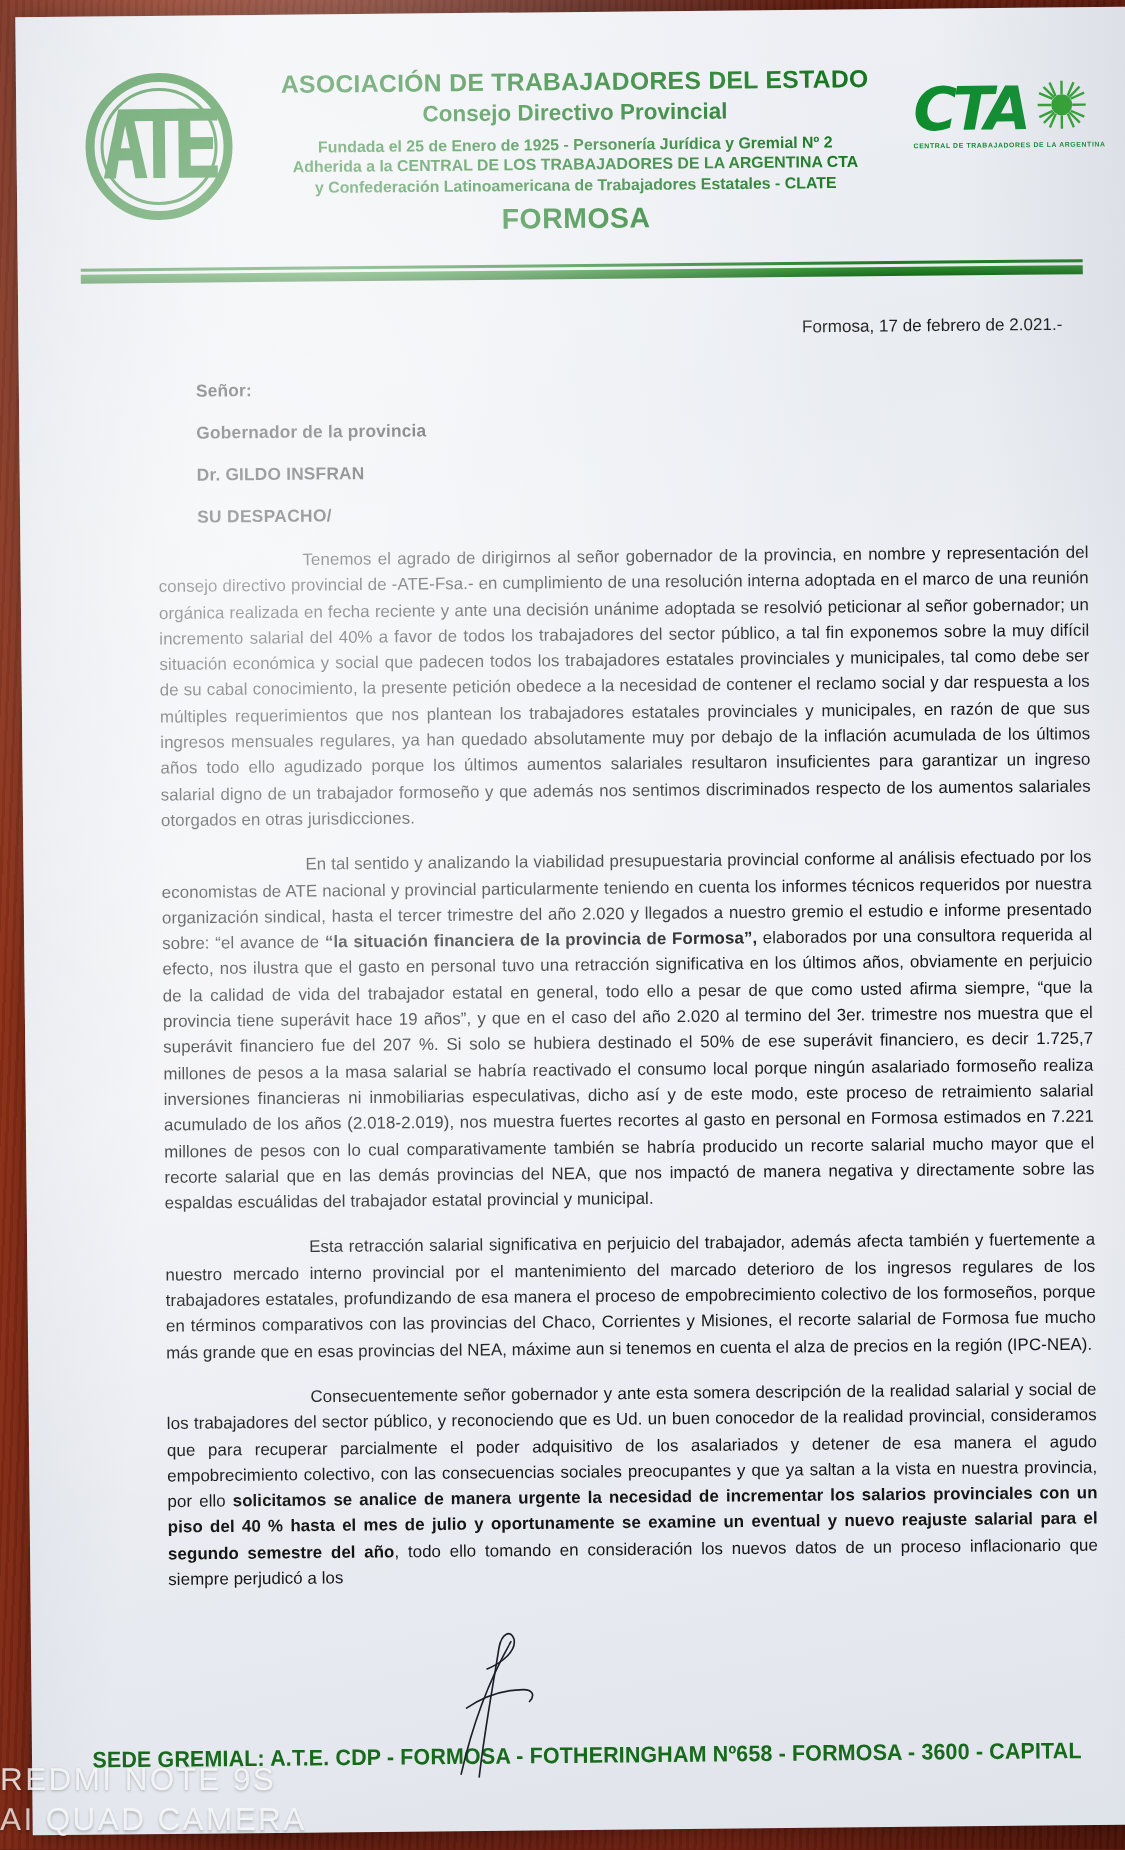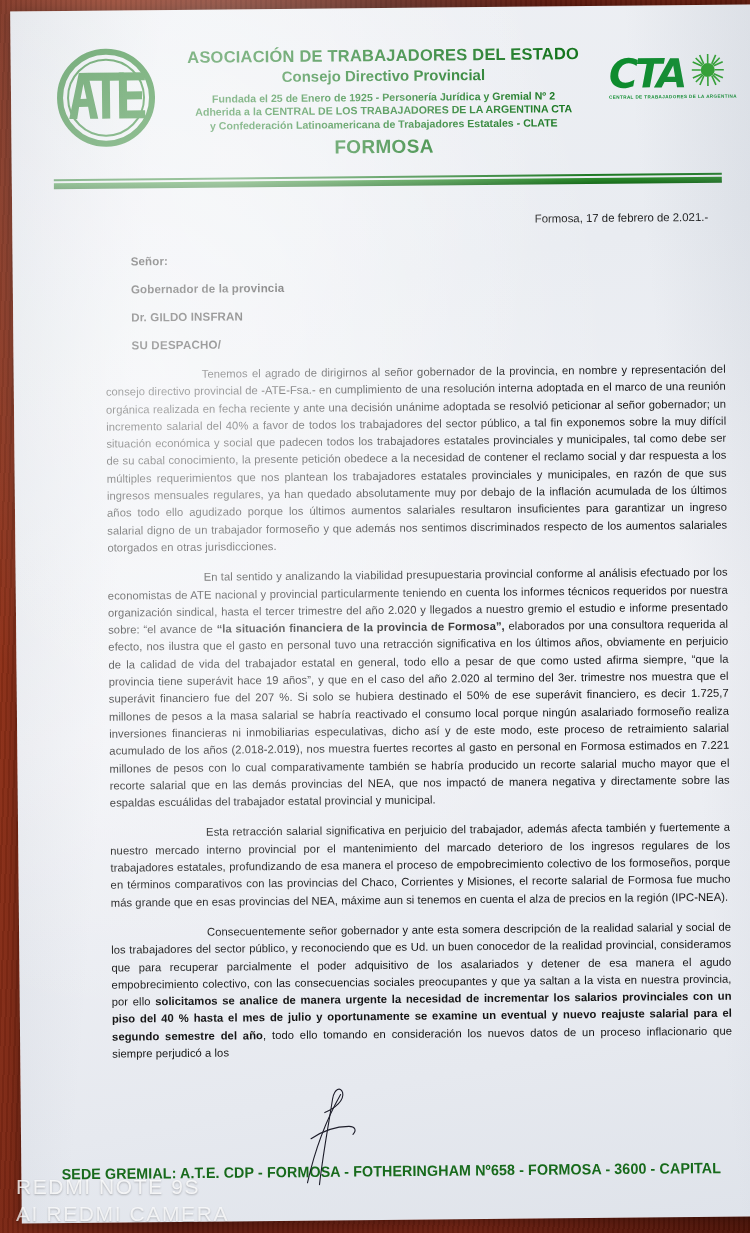--- a/index.html
+++ b/index.html
@@ -114,21 +114,21 @@
     letter-spacing:.1px;
     font-family:"Liberation Sans", sans-serif;
     transform:scaleY(1.05);
   }
   .signature{
     position:absolute;left:268px;bottom:28px;width:90px;height:110px;
     pointer-events:none;
   }
   
   .watermark{
-    position:absolute;left:16px;bottom:6px;
+    position:absolute;left:0;bottom:6px;
     color:rgba(255,255,255,.80);
     font-size:21px;line-height:27px;
     letter-spacing:1.6px;
     font-family:"Liberation Sans", sans-serif;
     text-shadow:0 1px 2px rgba(0,0,0,.25);
     z-index:40;
   }
   .watermark div:last-child{opacity:.92;}
   .glare{
     position:absolute;left:0;right:0;top:0;bottom:0;
@@ -239,14 +239,14 @@
     </div>
 
   </div>
   <div class="sheet-shade"></div>
 </div>
 
 <div class="glare"></div>
 
 <div class="watermark">
   <div>REDMI NOTE 9S</div>
-  <div>AI REDMI CAMERA</div>
+  <div>AI QUAD CAMERA</div>
 </div>
 
 </body></html>

